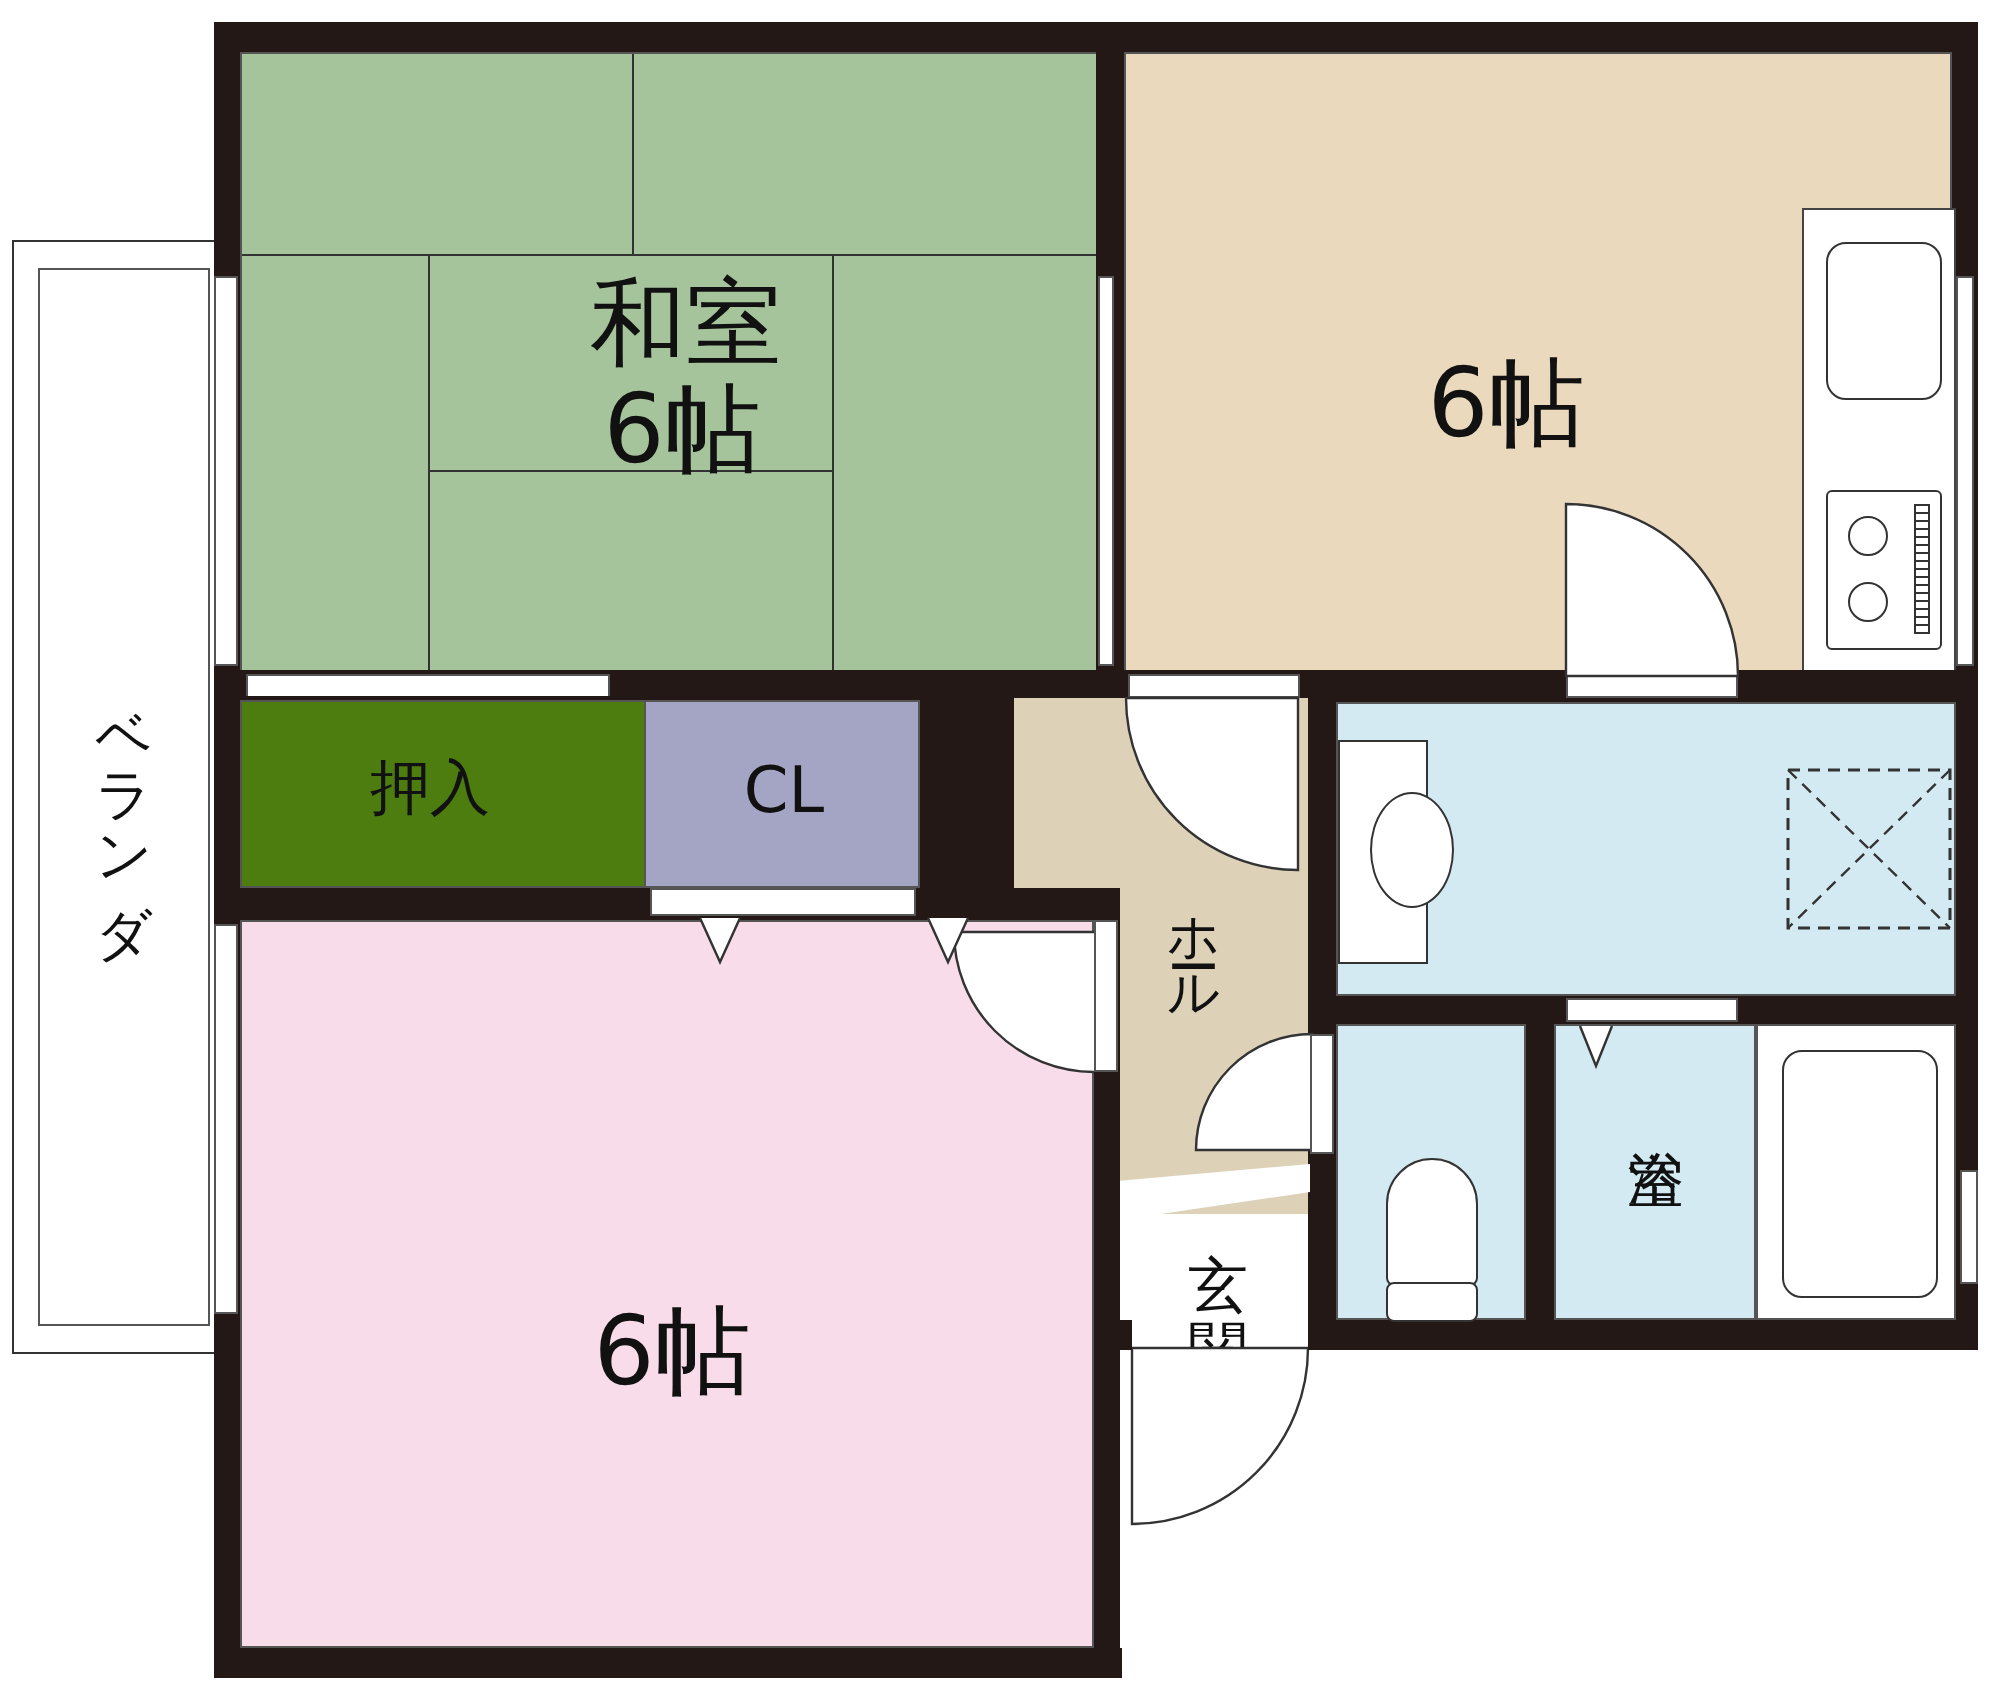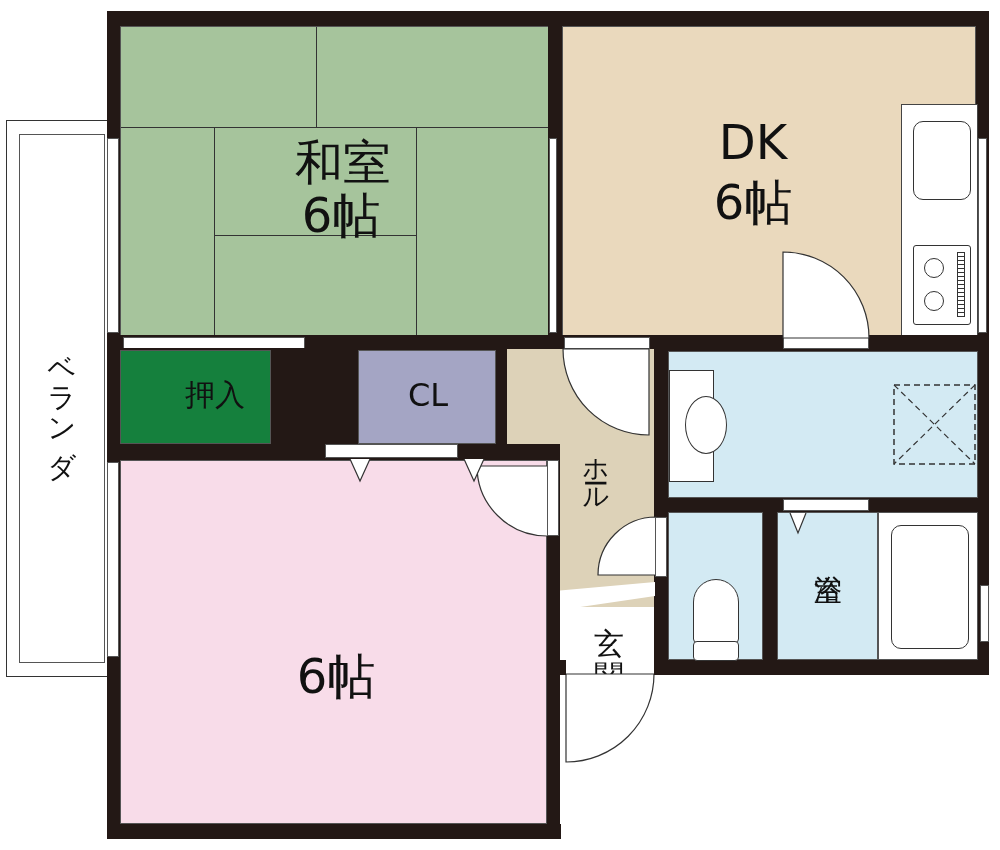--- a/index.html
+++ b/index.html
@@ -38,21 +38,20 @@
   <div class="label big" style="left:145px;top:163px;width:150px;font-weight:normal;">6帖</div>
 </div>
 
 <div class="abs wall" style="left:548px;top:11px;width:14px;height:337px;"></div>
 <div class="abs win" style="left:549px;top:138px;width:8px;height:195px;"></div>
 
 <div class="abs win" style="left:107px;top:138px;width:12px;height:195px;"></div>
 <div class="abs win" style="left:107px;top:462px;width:12px;height:195px;"></div>
 
 <div class="abs room" style="left:562px;top:26px;width:414px;height:310px;background:#ead9bd;">
-  <div class="label big" style="left:120px;top:90px;width:140px;font-weight:normal;">DK</div>
   <div class="label big" style="left:120px;top:150px;width:140px;font-weight:normal;">6帖</div>
 </div>
 
 <div class="abs" style="left:901px;top:104px;width:77px;height:232px;background:#fff;border:1px solid #444;">
   <div class="abs" style="left:11px;top:16px;width:58px;height:79px;border:1.5px solid #333;border-radius:10px;"></div>
   <div class="abs" style="left:11px;top:140px;width:58px;height:80px;border:1.5px solid #333;border-radius:3px;">
     <div class="abs" style="left:10px;top:12px;width:20px;height:20px;border:1.5px solid #333;border-radius:50%;"></div>
     <div class="abs" style="left:10px;top:45px;width:20px;height:20px;border:1.5px solid #333;border-radius:50%;"></div>
     <div class="abs" style="left:43px;top:6px;width:8px;height:65px;border:1px solid #333;background:repeating-linear-gradient(#fff 0 3px,#333 3px 4px);"></div>
   </div>
@@ -62,24 +61,24 @@
 <div class="abs wall" style="left:107px;top:335px;width:882px;height:16px;"></div>
 <div class="abs win" style="left:123px;top:337px;width:182px;height:12px;"></div>
 <div class="abs win" style="left:564px;top:337px;width:86px;height:12px;"></div>
 <div class="abs win" style="left:783px;top:337px;width:86px;height:12px;"></div>
 
 <svg style="left:783px;top:252px;" width="90" height="90">
   <path d="M0 0 A86 86 0 0 1 86 86 L0 86 Z" fill="#fff" stroke="#333" stroke-width="1.2"></path>
 </svg>
 
 <div class="abs wall" style="left:107px;top:348px;width:400px;height:112px;"></div>
-<div class="abs room" style="left:120px;top:350px;width:151px;height:94px;background:#15803d;padding-left:12px;">
+<div class="abs room" style="left:120px;top:350px;width:218px;height:94px;background:#4d7c0f;padding-left:12px;">
   <div class="label med" style="left:0;top:28px;width:188px;font-size:30px;">押入</div>
 </div>
-<div class="abs room" style="left:322px;top:350px;width:138px;height:94px;background:#a4a5c4;margin-left:36px;">
+<div class="abs room" style="left:322px;top:350px;width:138px;height:94px;background:#a4a5c4;">
   <div class="label med" style="left:0;top:28px;width:138px;font-size:32px;">CL</div>
 </div>
 <div class="abs win" style="left:325px;top:444px;width:133px;height:14px;"></div>
 
 <div class="abs" style="left:507px;top:349px;width:147px;height:258px;background:#ddd2b8;"></div>
 <div class="abs wall" style="left:654px;top:335px;width:14px;height:340px;"></div>
 <div class="abs wall" style="left:546px;top:458px;width:14px;height:381px;"></div>
 <div class="abs wall" style="left:493px;top:444px;width:67px;height:16px;"></div>
 <div class="label med vert" style="left:582px;top:440px;font-size:26px;">ホール</div>
 <svg style="left:563px;top:349px;" width="90" height="90">

